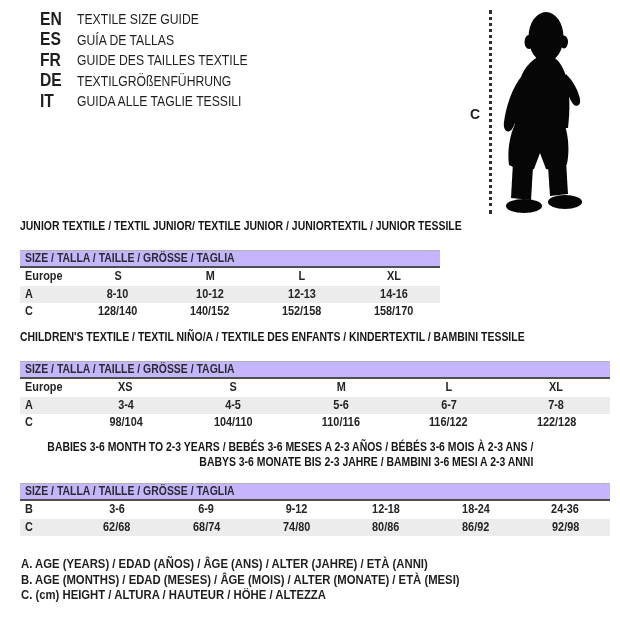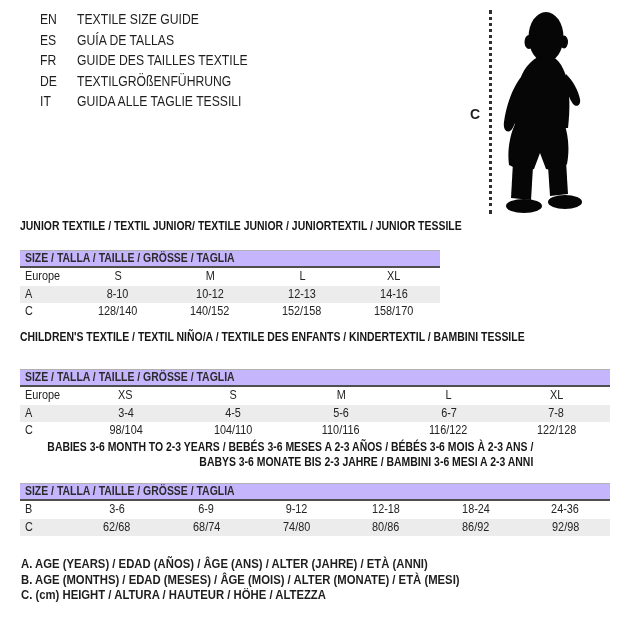--- a/index.html
+++ b/index.html
@@ -5,43 +5,43 @@
   html,body { margin:0; padding:0; background:#ffffff; }
   body { width:620px; height:620px; font-family:"Liberation Sans", sans-serif; }
   .page { position:relative; width:620px; height:620px; background:#fff; overflow:hidden; color:#1e1e1e; }
 
   .cond { display:inline-block; transform:scaleX(0.87); transform-origin:0 50%; white-space:nowrap; }
   .cond-c { display:inline-block; transform:scaleX(0.87); transform-origin:50% 50%; white-space:nowrap; }
 
   
   .lang-list { position:absolute; left:24px; top:9px; }
   .lang-row { display:flex; height:20.5px; align-items:center; }
-  .lang-code { width:37px; font-weight:400; font-size:14px;padding-left:16px; }
+  .lang-code { width:37px; font-weight:700; font-size:18px;padding-left:16px; }
   .lang-label { font-weight:400; font-size:14px; }
 
   
   .measure-line { position:absolute; left:489px; top:10px; height:204px; width:0; border-left:3px dotted #2e2e2e; }
   .measure-label { position:absolute; left:470px; top:106px; font-weight:700; font-size:14px; }
   .silhouette { position:absolute; left:498px; top:10px; }
 
   
   .section { position:absolute; left:20px; }
   .section-1 { top:219px; width:420px; }
   .section-2 { top:330px; width:590px; }
   .section-3 { top:440px; width:590px; }
   .sec-title { font-weight:700; font-size:12px; line-height:15px; color:#161616; }
   .section-1 .sec-title { margin-bottom:16px; }
-  .section-2 .sec-title { margin-bottom:24px; }
+  .section-2 .sec-title { margin-bottom:16px; }
   .section-3 .sec-title { margin-bottom:13px; width:590px; white-space:normal;text-align:right; }
   .section-3 .sec-title .cond { white-space:normal; width:590px; }
 
   .size-table { width:100%; }
   .band { height:15px; line-height:15px; background:#c4b5fd; border-top:1px solid #b2b2b2;
           border-bottom:2px solid #4f4f4f; padding-left:5px; font-weight:700; font-size:12px; color:#2b2b2b; }
-  .t-row { display:flex; height:17.5px; line-height:17.5px; font-size:12.5px; font-weight:400; color:#242424; }
+  .t-row { display:flex; height:17.5px; line-height:17.5px; font-size:12.5px; font-weight:700; color:#242424; }
   .t-row.alt { background:#ececec; }
   .row-label { width:52px; padding-left:5px; box-sizing:border-box; text-align:left; }
   .cell { flex:1; text-align:center; }
 
   
   .footnotes { position:absolute; left:21px; top:556px; }
   .foot-line { font-weight:700; font-size:13px; line-height:15.5px; }
 </style>
 </head>
 <body>

